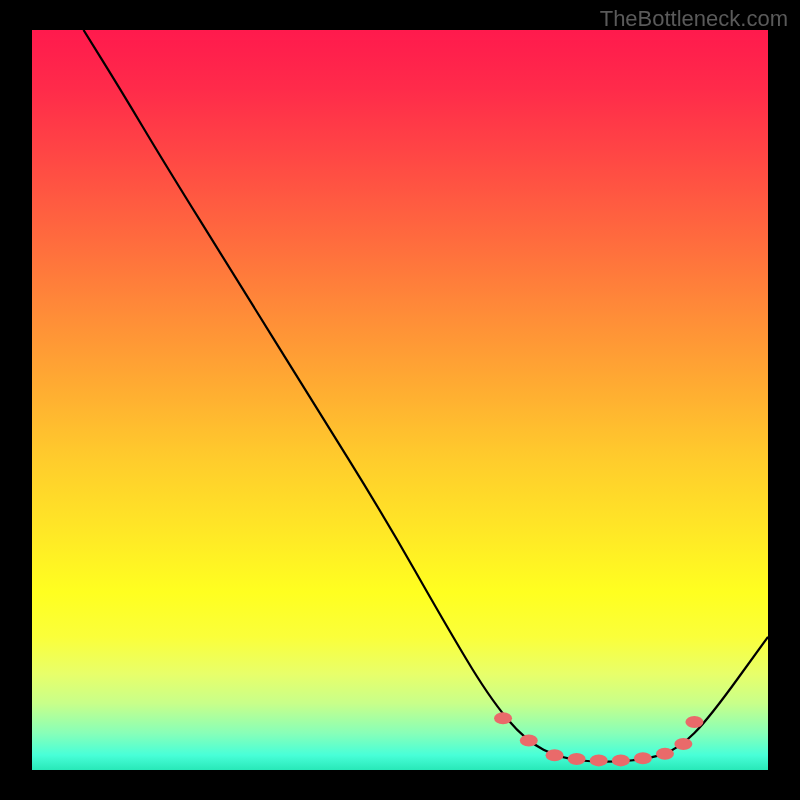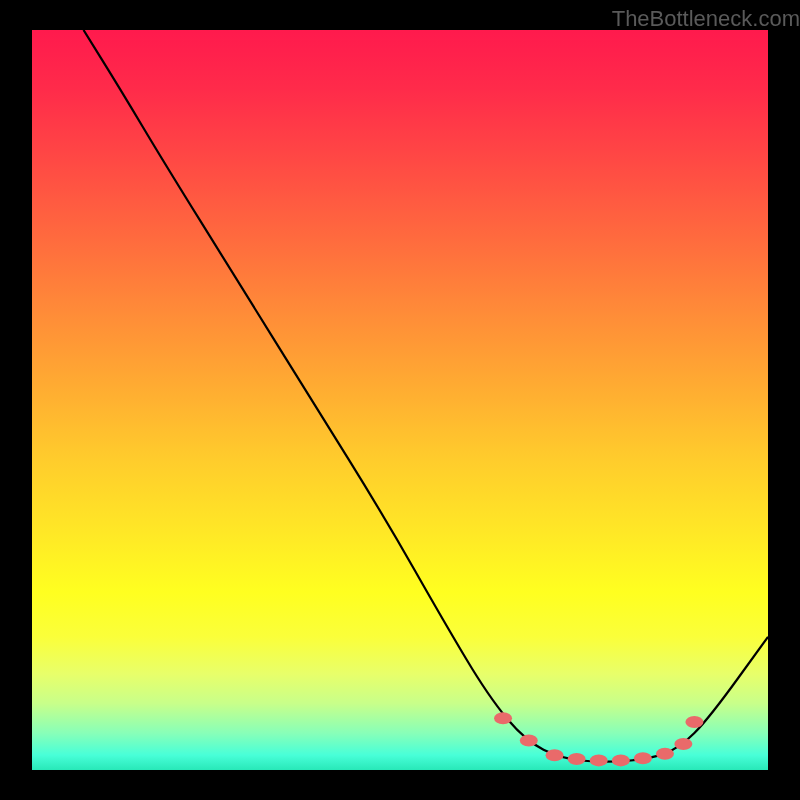--- a/index.html
+++ b/index.html
@@ -7,21 +7,21 @@
     width: 800px;
     height: 800px;
     background: #000;
     position: relative;
     font-family: Arial, sans-serif;
     overflow: hidden;
   }
   .watermark {
     position: absolute;
     top: 6px;
-    right: 0;
+    right: 12px;
     color: #5a5a5a;
     font-size: 22px;
     font-weight: 500;
     z-index: 10;
   }
   .plot-area {
     position: absolute;
     left: 32px;
     top: 30px;
     width: 736px;

